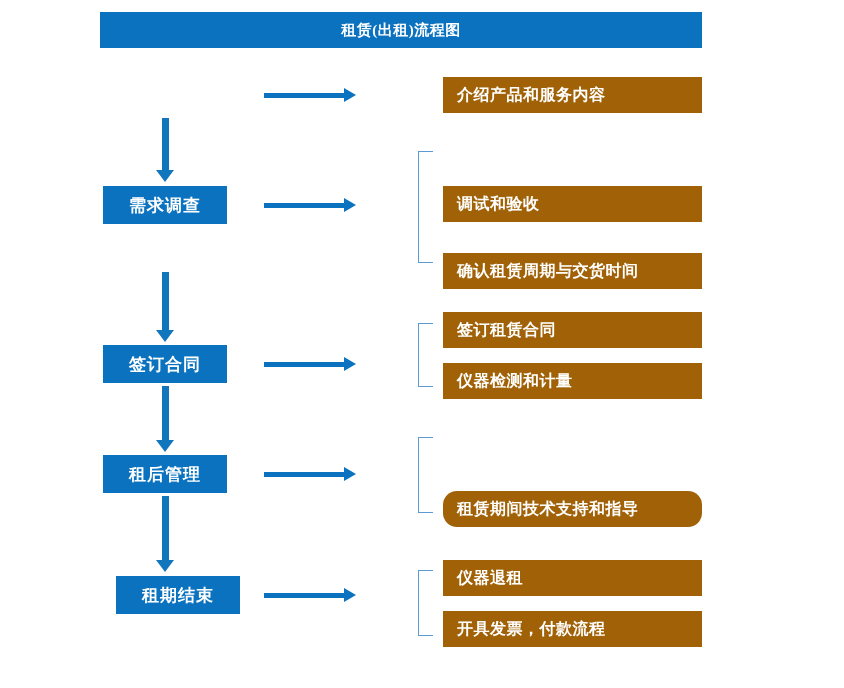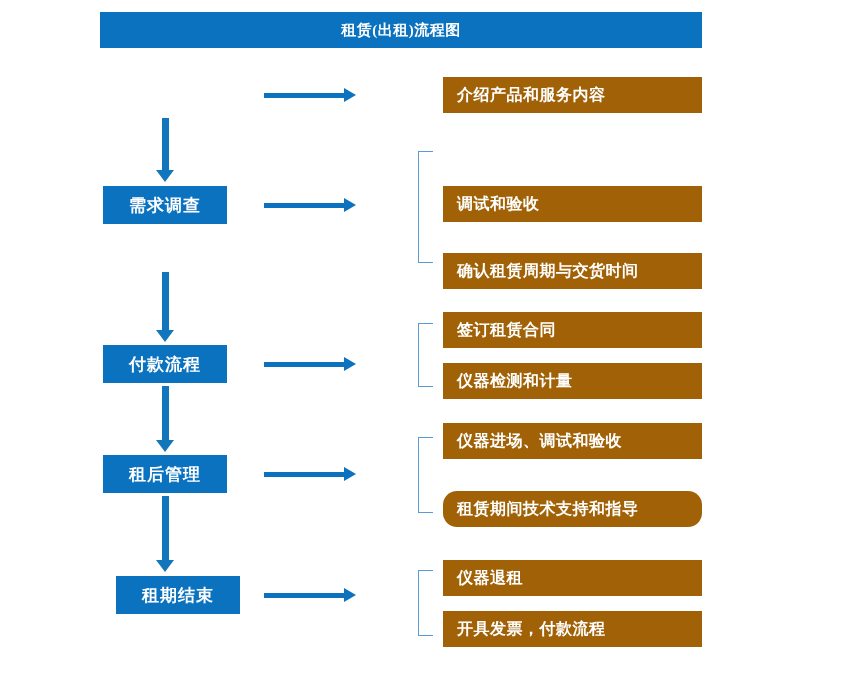--- a/index.html
+++ b/index.html
@@ -128,21 +128,21 @@
   }
 </style>
 </head>
 <body>
 
 <div id="canvas">
 
   <div class="title-bar">租赁(出租)流程图</div>
 
   <div class="stage-box" style="top:186px;">需求调查</div>
-  <div class="stage-box" style="top:345px;">付款流程</div>
+  <div class="stage-box" style="top:345px;">签订合同</div>
   <div class="stage-box" style="top:455px;">租后管理</div>
   <div class="stage-box" style="top:576px;margin-left:13px;">租期结束</div>
 
   <div class="v-arrow" style="left:156px; top:118px; height:64px;">
     <div class="shaft" style="height:52px;"></div>
     <div class="head"></div>
   </div>
   <div class="v-arrow" style="left:156px; top:272px; height:70px;">
     <div class="shaft" style="height:58px;"></div>
     <div class="head"></div>
@@ -180,18 +180,17 @@
   <div class="bracket" style="top:151px; height:112px;"></div>
   <div class="bracket" style="top:323px; height:64px;"></div>
   <div class="bracket" style="top:437px; height:76px;"></div>
   <div class="bracket" style="top:570px; height:66px;"></div>
 
   <div class="detail-box" style="top:77px;">介绍产品和服务内容</div>
   <div class="detail-box" style="top:186px;">调试和验收</div>
   <div class="detail-box" style="top:245px;margin-top:8px;">确认租赁周期与交货时间</div>
   <div class="detail-box" style="top:312px;">签订租赁合同</div>
   <div class="detail-box" style="top:363px;">仪器检测和计量</div>
-  <div class="detail-box" style="top:423px;">仪器进场、调试和验收</div>
   <div class="detail-box" style="top:491px;border-radius:14px;">租赁期间技术支持和指导</div>
   <div class="detail-box" style="top:560px;">仪器退租</div>
   <div class="detail-box" style="top:611px;">开具发票，付款流程</div>
 
 </div>
 
 </body></html>

